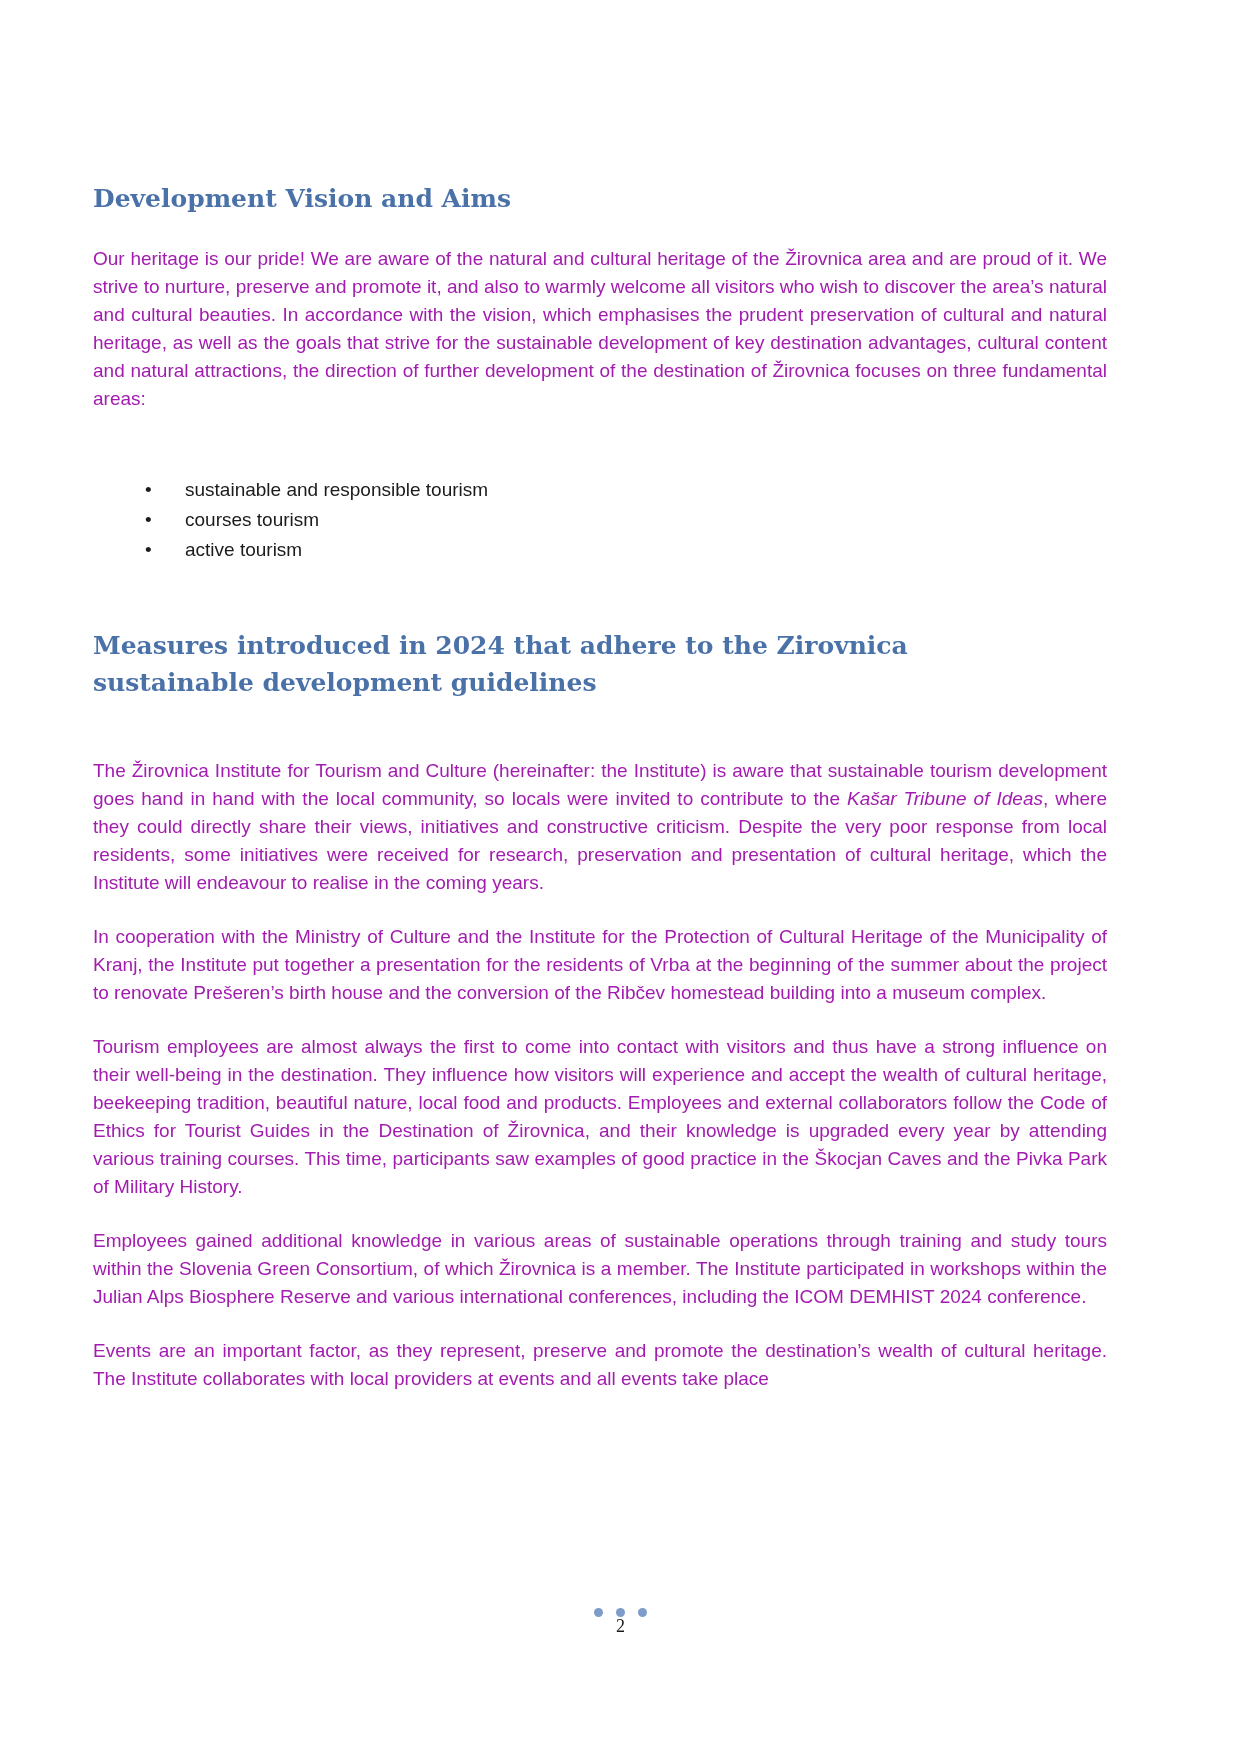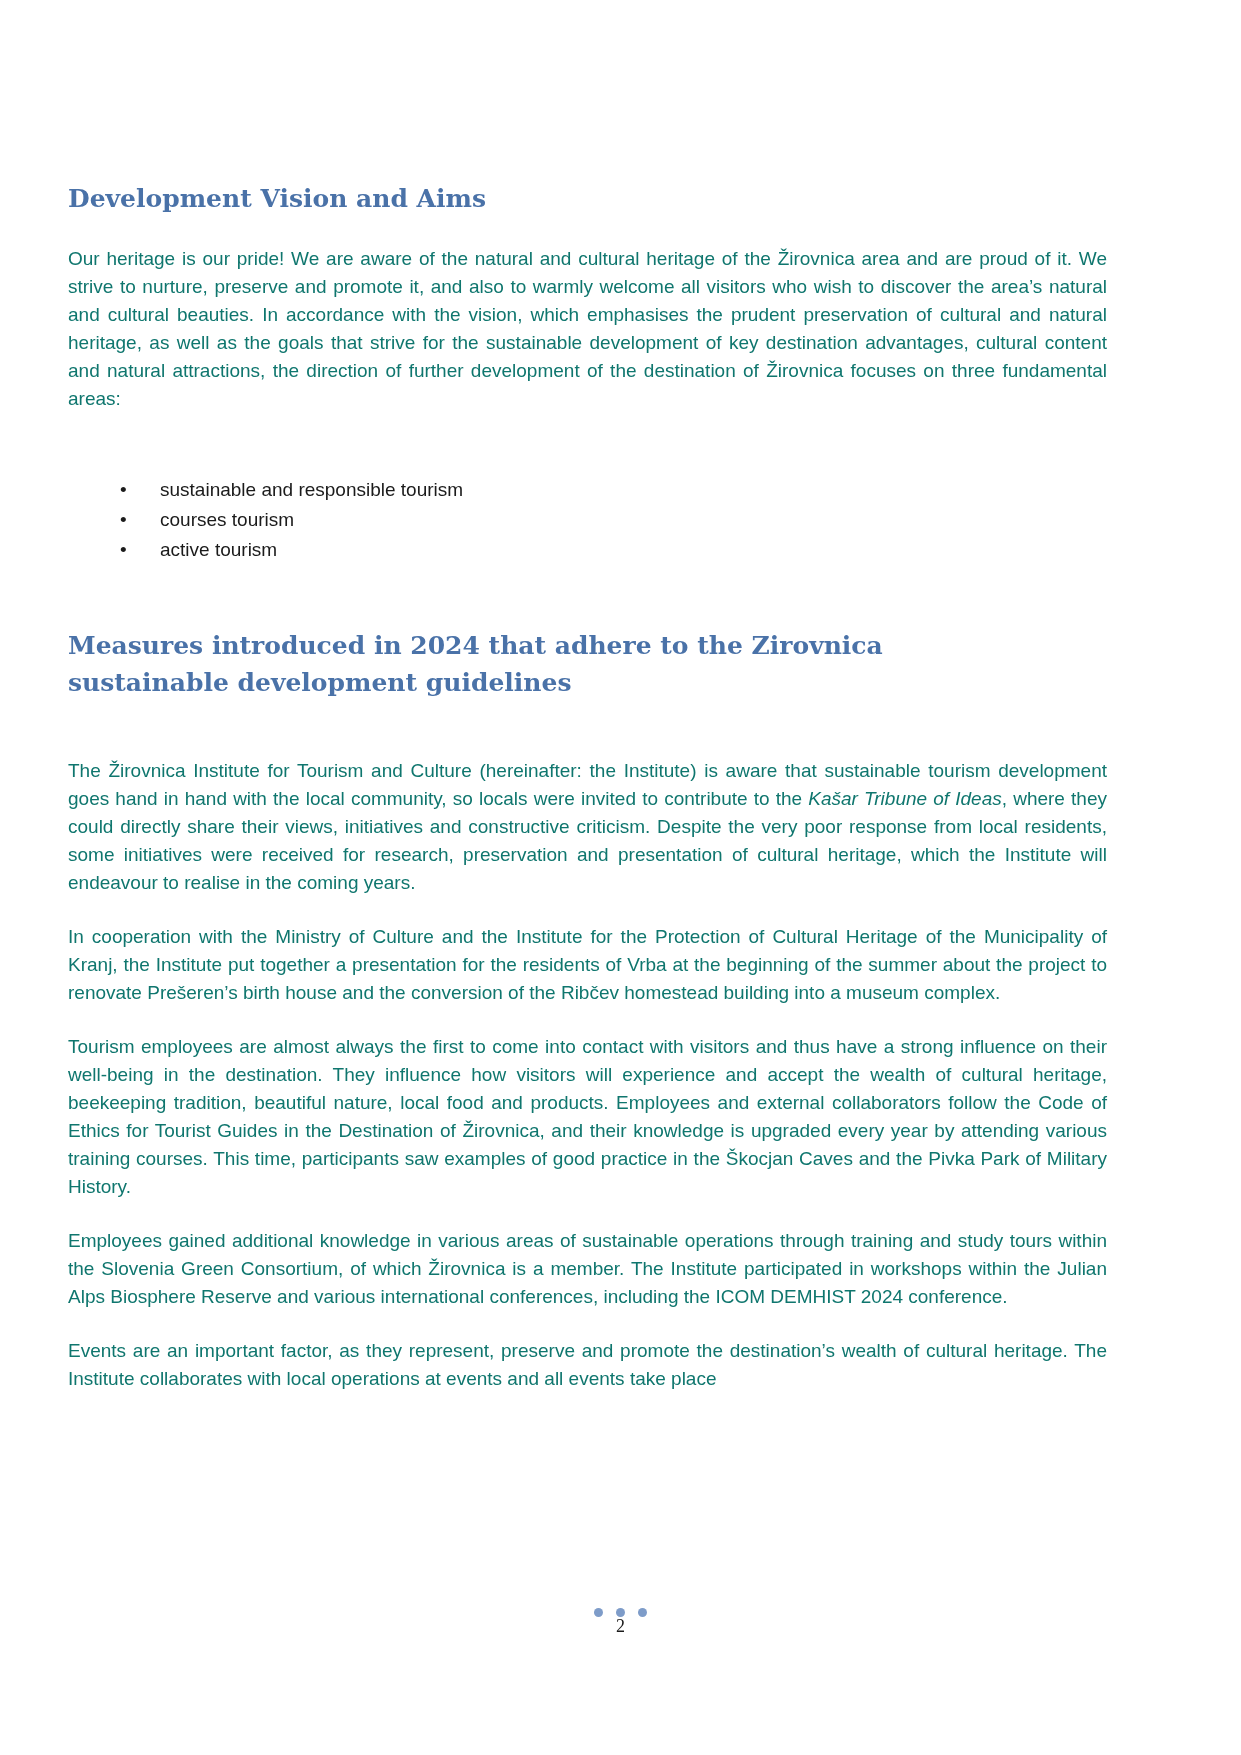--- a/index.html
+++ b/index.html
@@ -7,41 +7,41 @@
     padding: 0;
     background: #ffffff;
   }
   .page {
     position: relative;
     width: 1241px;
     height: 1755px;
     margin: 0 auto;
     background: #ffffff;
     box-sizing: border-box;
-    padding: 183px 134px 0 68px;
+    padding: 183px 134px 0 93px;
     overflow: hidden;
   }
   h1 {
     font-family: "DejaVu Serif", "Liberation Serif", serif;
     font-weight: bold;
     font-size: 25px;
     line-height: 32px;
     color: #4a72a8;
     margin: 0 0 30px 0;
     max-width: 905px;
   }
   h1.h2 {
     line-height: 37px;
     margin-bottom: 56px;
   }
   p.body {
     font-family: "Liberation Sans", "DejaVu Sans", sans-serif;
     font-size: 19px;
     line-height: 28px;
-    color: #0f766e;
+    color: #a21caf;
     text-align: justify;
     margin: 0 0 26px 0;
   }
   p.para1 { margin-bottom: 62px; }
   .italic { font-style: italic; }
   .bold   { font-weight: normal; }
   ul.bullets {
     list-style: none;
     margin: 12px 0 62px 0;
     padding: 0 0 0 52px;
@@ -103,21 +103,21 @@
   <h1 class="h2">Measures introduced in 2024 that adhere to the Zirovnica sustainable development guidelines</h1>
 
   <p class="body"><span>The Žirovnica Institute for Tourism and Culture (hereinafter: the Institute) is aware that sustainable tourism development goes hand in hand with the local community, so locals were invited to contribute to the </span><span class="italic">Kašar Tribune of Ideas</span><span>, where they could directly share their views, initiatives and constructive criticism. Despite the very poor response from local residents, some initiatives were received for research, preservation and presentation of cultural heritage, which the Institute will endeavour to realise in the coming years.</span></p>
 
   <p class="body"><span>In cooperation with the Ministry of Culture and the Institute for the Protection of Cultural Heritage of the Municipality of Kranj, the Institute put together a presentation for the residents of Vrba at the beginning of the summer about the project to renovate Prešeren’s birth house and the conversion of the Ribčev homestead building into a museum complex.</span></p>
 
   <p class="body"><span>Tourism employees are almost always the first to come into contact with visitors and thus have a strong influence on their well-being in the destination. They influence how visitors will experience and accept the wealth of cultural heritage, beekeeping tradition, beautiful nature, local food and products. Employees and external collaborators follow the </span><span class="bold">Code of Ethics for Tourist Guides in the Destination of Žirovnica</span><span>, and their knowledge is upgraded every year by attending various training courses. This time, participants saw examples of good practice in the Škocjan Caves and the Pivka Park of Military History.</span></p>
 
   <p class="body"><span>Employees gained additional knowledge in various areas of sustainable operations through training and study tours within the Slovenia Green Consortium, of which Žirovnica is a member. The Institute participated in workshops within the Julian Alps Biosphere Reserve and various international conferences, including the ICOM DEMHIST 2024 conference.</span></p>
 
-  <p class="body"><span>Events are an important factor, as they represent, preserve and promote the destination’s wealth of cultural heritage. The Institute collaborates with local operations at events and all events take place</span></p>
+  <p class="body"><span>Events are an important factor, as they represent, preserve and promote the destination’s wealth of cultural heritage. The Institute collaborates with local providers at events and all events take place</span></p>
 
   <div class="footer">
     <div class="dots">
       <span class="dot" style="background: rgb(126, 156, 201);"></span>
       <span class="dot" style="background: rgb(126, 156, 201);"></span>
       <span class="dot" style="background: rgb(126, 156, 201);"></span>
     </div>
     <div class="pagenum">2</div>
   </div>
 

